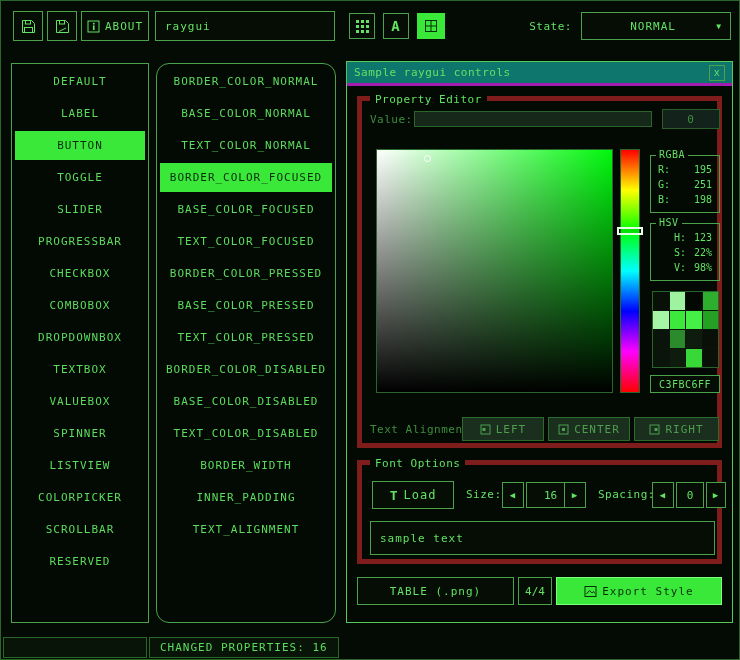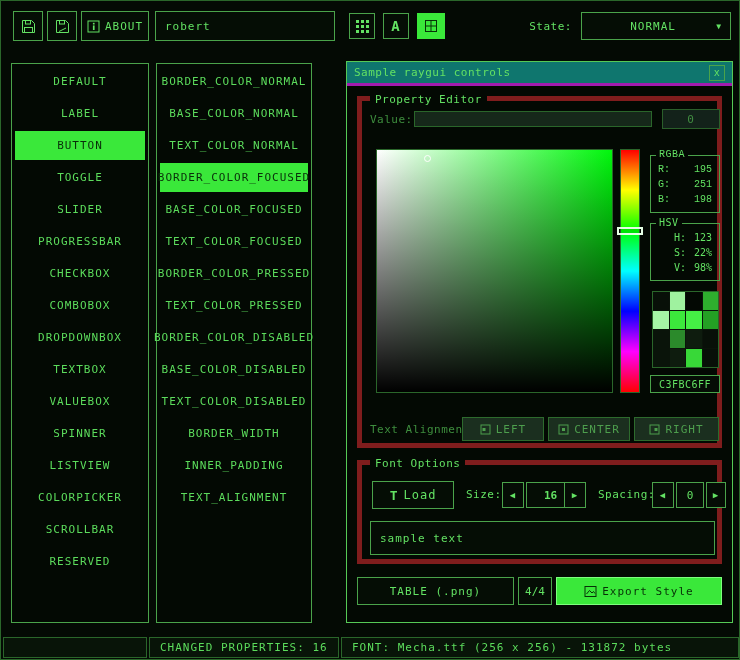--- a/index.html
+++ b/index.html
@@ -71,21 +71,21 @@
       <span class="ic">
         <svg width="13" height="13" viewBox="0 0 13 13" fill="none">
             <rect x="1" y="1" width="11" height="11" stroke="currentColor"></rect>
             <rect x="5.9" y="5.4" width="1.7" height="4.6" fill="currentColor"></rect>
             <rect x="5.9" y="2.8" width="1.7" height="1.7" fill="currentColor"></rect>
           </svg>
       </span>
       <span>ABOUT</span>
     </button>
     <div class="input abs" style="left:154px;top:10px;width:180px;height:30px;">
-      <span>robert</span>
+      <span>raygui</span>
     </div>
     <button class="btn abs" style="left:348px;top:12px;width:26px;height:26px;">
       <span class="ic">
         <svg width="13" height="13" viewBox="0 0 13 13" fill="currentColor">
             <rect x="0" y="0" width="3" height="3"></rect>
             <rect x="5" y="0" width="3" height="3"></rect>
             <rect x="10" y="0" width="3" height="3"></rect>
             <rect x="0" y="5" width="3" height="3"></rect>
             <rect x="5" y="5" width="3" height="3"></rect>
             <rect x="10" y="5" width="3" height="3"></rect>
@@ -126,28 +126,29 @@
     <div class="li">DROPDOWNBOX</div>
     <div class="li">TEXTBOX</div>
     <div class="li">VALUEBOX</div>
     <div class="li">SPINNER</div>
     <div class="li">LISTVIEW</div>
     <div class="li">COLORPICKER</div>
     <div class="li">SCROLLBAR</div>
     <div class="li">RESERVED</div>
   </div>
 
-  <div class="listbox" style="left:155px;top:62px;width:156px;height:560px;">
+  <div class="listbox" style="left:155px;top:62px;width:180px;height:560px;border-radius:13px;">
     <div class="li">BORDER_COLOR_NORMAL</div>
     <div class="li">BASE_COLOR_NORMAL</div>
     <div class="li">TEXT_COLOR_NORMAL</div>
     <div class="li sel">BORDER_COLOR_FOCUSED</div>
     <div class="li">BASE_COLOR_FOCUSED</div>
     <div class="li">TEXT_COLOR_FOCUSED</div>
     <div class="li">BORDER_COLOR_PRESSED</div>
+    <div class="li">BASE_COLOR_PRESSED</div>
     <div class="li">TEXT_COLOR_PRESSED</div>
     <div class="li">BORDER_COLOR_DISABLED</div>
     <div class="li">BASE_COLOR_DISABLED</div>
     <div class="li">TEXT_COLOR_DISABLED</div>
     <div class="li">BORDER_WIDTH</div>
     <div class="li">INNER_PADDING</div>
     <div class="li">TEXT_ALIGNMENT</div>
   </div>
 
   <div class="window" style="left:345px;top:60px;width:387px;height:562px;">
@@ -165,21 +166,21 @@
       <div class="abs slider-dis" style="left:52px;top:10px;width:238px;height:16px;"></div>
       <button class="btn dim abs" style="left:300px;top:8px;width:58px;height:20px;">0</button>
 
       <div class="abs sv-panel" style="left:14px;top:48px;width:237px;height:244px;">
         <div class="picker-cursor"></div>
       </div>
       <div class="abs hue-bar" style="left:258px;top:48px;width:20px;height:244px;">
         <div class="hue-handle"></div>
       </div>
 
-      <div class="minigroup" style="left:288px;top:54px;width:70px;height:58px;font-family:Liberation Mono, monospace;">
+      <div class="minigroup" style="left:288px;top:54px;width:70px;height:58px;">
         <span class="gtitle small">RGBA</span>
         <div class="mrow">
             <span>R:</span>
             <span>195</span>
           </div>
         <div class="mrow">
             <span>G:</span>
             <span>251</span>
           </div>
         <div class="mrow">
@@ -258,21 +259,21 @@
     <div class="group" style="left:10px;top:398px;width:365px;height:104px;">
       <span class="gtitle">Font Options</span>
       <button class="btn abs" style="left:10px;top:16px;width:82px;height:28px;font-size:12px;">
         <span class="ticon">T</span>
         <span>Load</span>
       </button>
       <div class="abs label" style="left:104px;top:23px;">Size:</div>
       <button class="btn abs" style="left:140px;top:17px;width:22px;height:26px;font-size:9px;">
         <span>◀</span>
       </button>
-      <div class="valuebox abs" style="left:164px;top:17px;width:49px;height:26px;font-weight:bold;">16</div>
+      <div class="valuebox abs" style="left:164px;top:17px;width:49px;height:26px;">16</div>
       <button class="btn abs" style="left:202px;top:17px;width:22px;height:26px;font-size:9px;">
         <span>▶</span>
       </button>
       <div class="abs label" style="left:236px;top:23px;">Spacing:</div>
       <button class="btn abs" style="left:290px;top:17px;width:22px;height:26px;font-size:9px;">
         <span>◀</span>
       </button>
       <div class="valuebox abs" style="left:314px;top:17px;width:28px;height:26px;">0</div>
       <button class="btn abs" style="left:344px;top:17px;width:20px;height:26px;font-size:9px;">
         <span>▶</span>
@@ -292,17 +293,14 @@
           </svg>
       </span>
       <span>Export Style</span>
     </button>
   </div>
 
   <div class="status-seg" style="left:2px;width:144px;"></div>
   <div class="status-seg" style="left:148px;width:190px;">
     <span>CHANGED PROPERTIES: 16</span>
   </div>
-  <div class="status-seg" style="left:340px;width:398px;">
-    <span>FONT: Mecha.ttf (256 x 256) - 131872 bytes</span>
-  </div>
 
 </div>
 
 </body></html>

